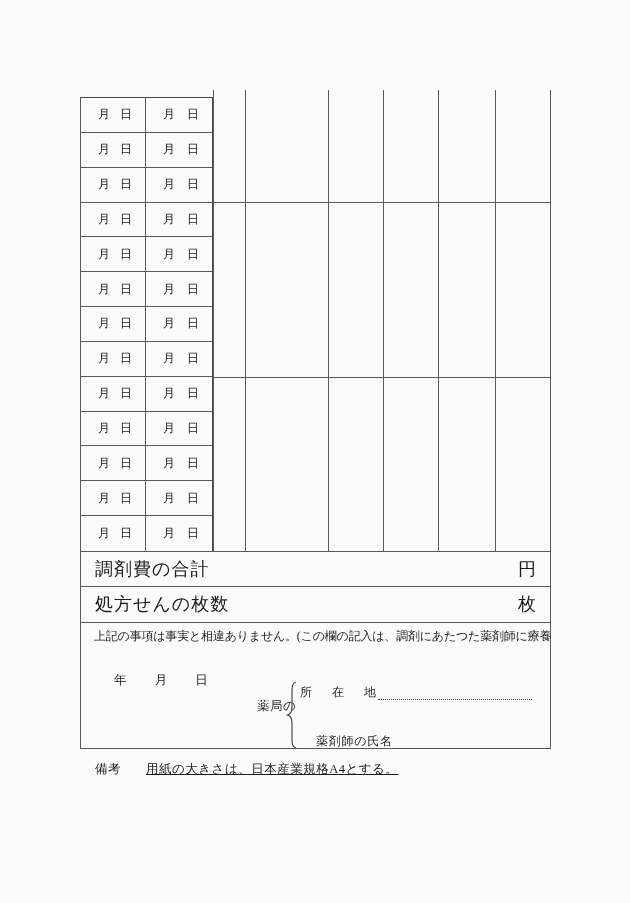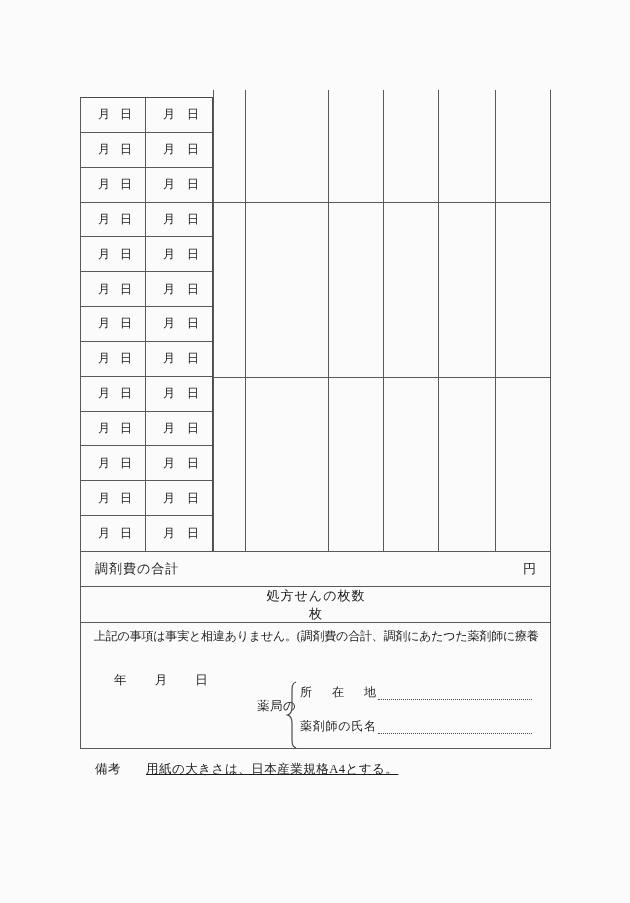--- a/index.html
+++ b/index.html
@@ -23,38 +23,38 @@
   }
   .md-row{display:grid;grid-template-columns:65px 1fr;border-bottom:1px solid #595959;box-sizing:border-box;}
   .md-row:last-child{border-bottom:none;}
   .md-cell{display:flex;align-items:center;justify-content:space-between;
     padding:0 13px 0 17px;font-size:12px;box-sizing:border-box;}
   .md-cell:first-child{border-right:1px solid #595959;}
 
   
   .sum-row{position:absolute;left:0;width:471px;display:flex;align-items:center;
     justify-content:space-between;box-sizing:border-box;padding:0 14px 0 15px;
-    font-size:13px;letter-spacing:1px;}
+    font-size:18px;letter-spacing:1px;}
 
   
   .decl{position:absolute;left:0;top:533px;width:471px;height:125px;font-size:12px;}
   .decl-line1{position:absolute;left:2px;top:5px;white-space:nowrap;letter-spacing:-0.2px;text-indent:12px;}
   .decl-line2{position:absolute;left:2px;top:28px;white-space:nowrap;letter-spacing:0.3px;}
   .date-line{position:absolute;left:7px;top:49px;font-size:12.5px;}
   .date-line .y{margin-left:27px;}
   .date-line .m{margin-left:25px;}
   .date-line .d{margin-left:25px;}
 
   .pharm-prefix{position:absolute;left:177px;top:75px;font-size:12.5px;letter-spacing:0.5px;}
   .pharm-brace{position:absolute;left:206px;top:58px;}
   .pharm-fields{position:absolute;left:220px;top:0;width:232px;height:125px;}
   .pharm-row{position:absolute;left:0;width:100%;height:14px;display:flex;align-items:center;}
   .pharm-row.r1{top:62px;}
   .pharm-row.r2{top:86px;}
-  .pharm-row.r3{top:96px;}
+  .pharm-row.r3{top:111px;margin-left:16px;}
   .pharm-label{display:inline-block;width:76px;font-size:12px;text-align:justify;text-align-last:justify;line-height:14px;white-space:nowrap;}
   .dots{flex:1;border-bottom:1px dotted #4a4a4a;height:100%;margin-left:2px;}
 
   .note-line{position:absolute;left:95px;top:761px;font-size:12.5px;letter-spacing:0.5px;}
   .note-line .note-text{margin-left:25px;text-decoration:underline;}
 </style>
 </head>
 <body>
 
 <div class="page">
@@ -209,27 +209,27 @@
 
     <div class="hline" style="left:0;top:461px;width:471px;"></div>
     <div class="hline" style="left:0;top:496px;width:471px;"></div>
     <div class="hline" style="left:0;top:532px;width:471px;"></div>
     <div class="hline" style="left:0;top:658px;width:471px;"></div>
 
     <div class="sum-row" style="top:462px;height:34px;">
       <span>調剤費の合計</span>
       <span>円</span>
     </div>
-    <div class="sum-row" style="top:497px;height:34px;flex-direction:column;">
+    <div class="sum-row" style="top:497px;height:34px;">
       <span>処方せんの枚数</span>
       <span>枚</span>
     </div>
 
     <div class="decl">
-      <div class="decl-line1">上記の事項は事実と相違ありません。(調剤費の合計、調剤にあたつた薬剤師に療養</div>
+      <div class="decl-line1">上記の事項は事実と相違ありません。(この欄の記入は、調剤にあたつた薬剤師に療養</div>
       <div class="date-line">
         <span class="y">年</span>
         <span class="m">月</span>
         <span class="d">日</span>
       </div>
 
       <div class="pharm-prefix">薬局の</div>
       <div class="pharm-brace">
         <svg width="12" height="68" viewBox="0 0 12 68">
           <path d="M10,1 C6,2 6,6 6,12 L6,26 C6,31 5,33 1.5,34 C5,35 6,37 6,42 L6,56 C6,62 6,66 10,67" fill="none" stroke="#3c3c3c" stroke-width="1.1"></path>

